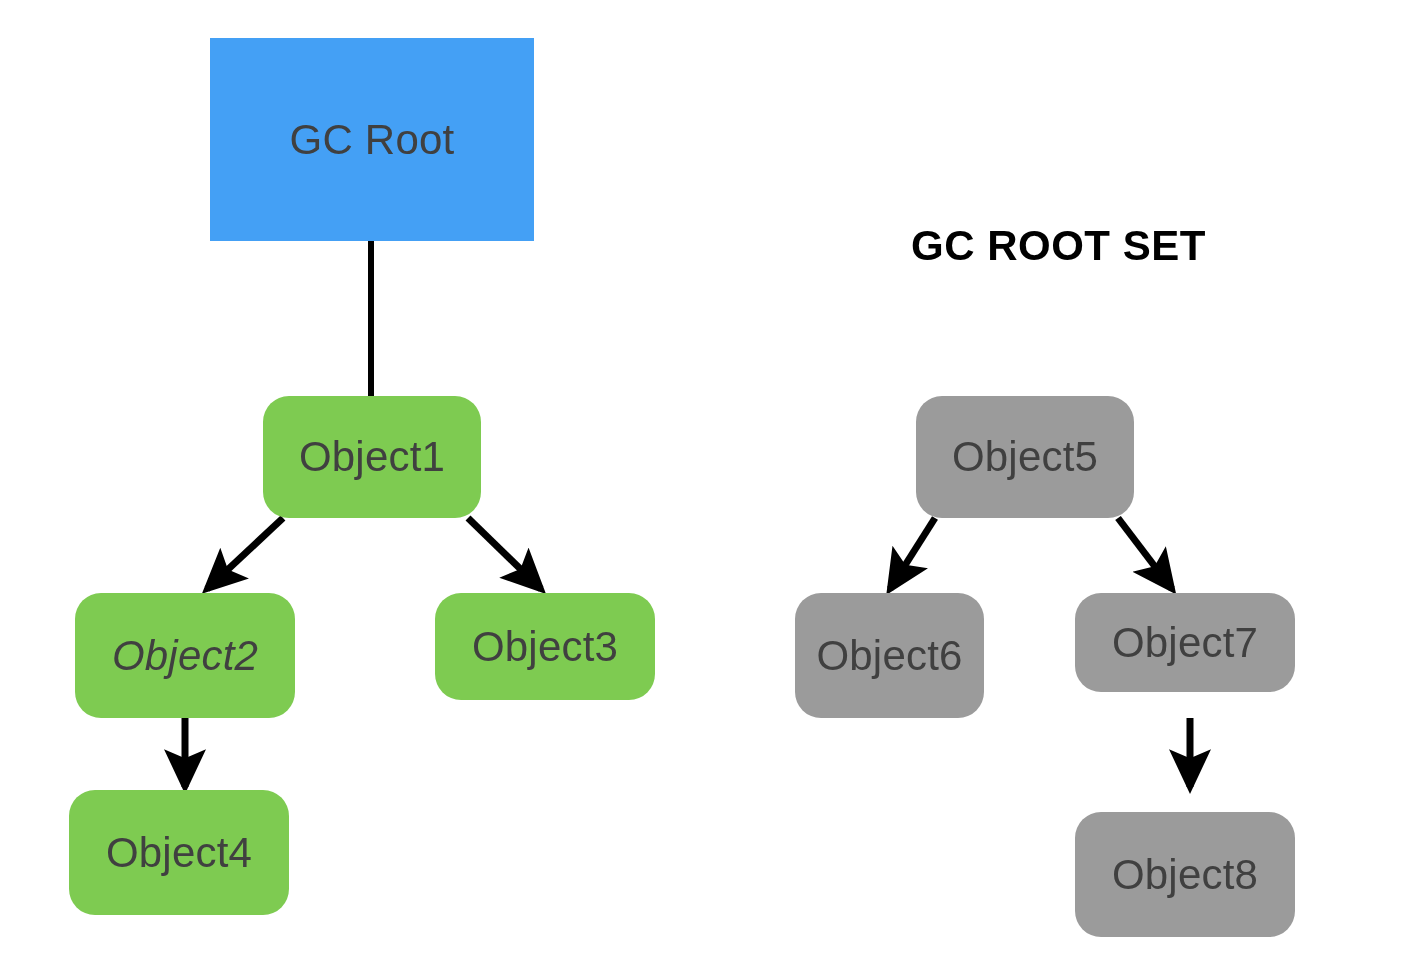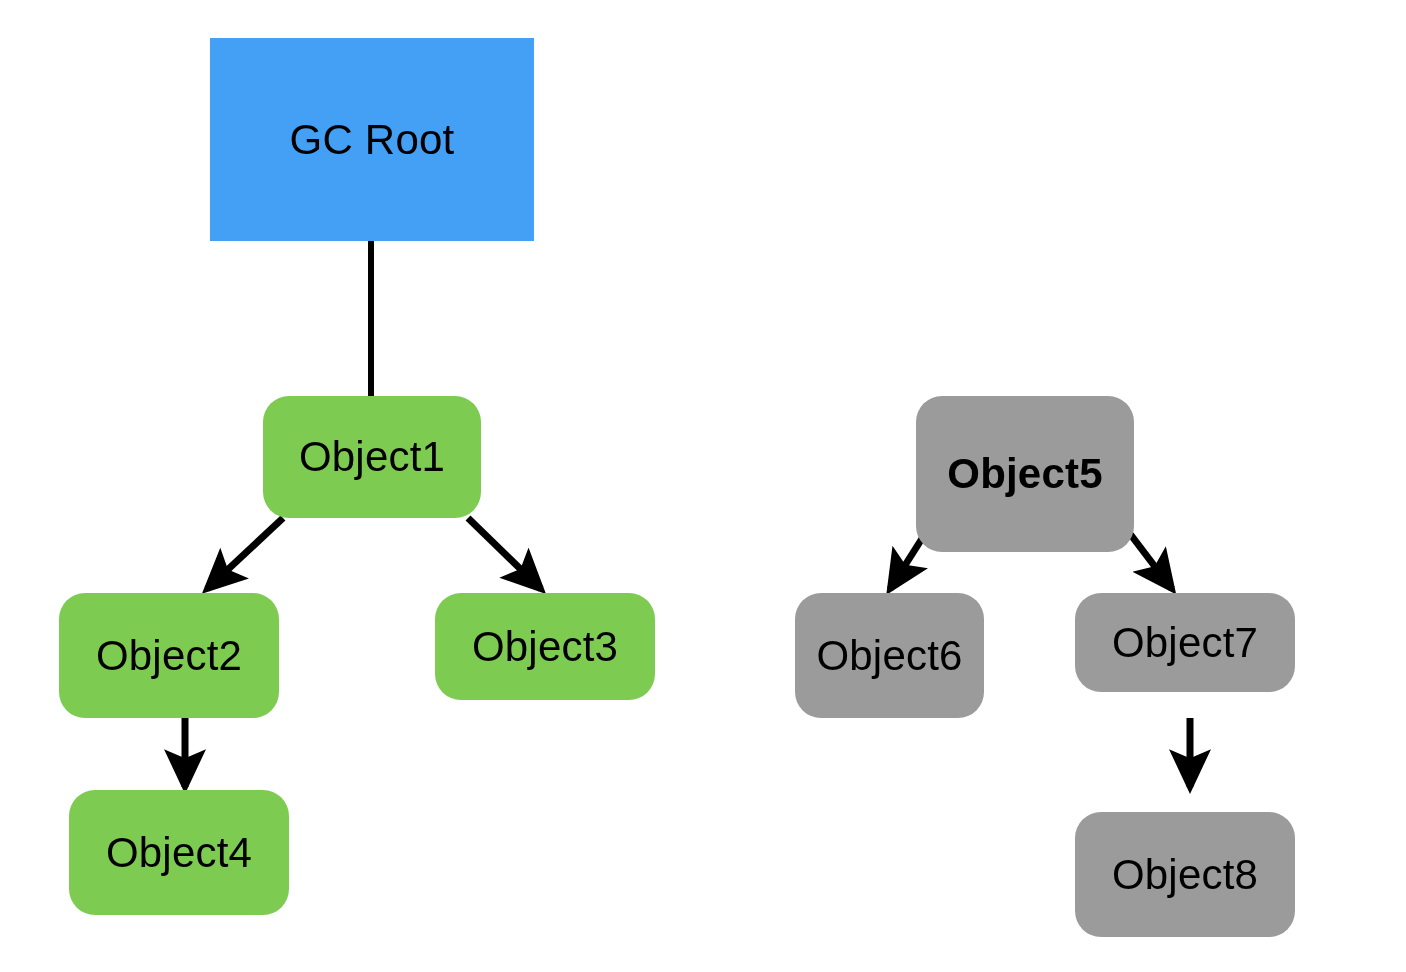--- a/index.html
+++ b/index.html
@@ -23,21 +23,21 @@
     top: 0;
     width: 1406px;
     height: 972px;
     pointer-events: none;
   }
   .node {
     position: absolute;
     display: flex;
     align-items: center;
     justify-content: center;
-    color: #000000;
+    color: #404040;
     font-weight: 400;
     letter-spacing: 0.2px;
     box-sizing: border-box;
     user-select: none;
   }
   .node-label {
     display: block;
     line-height: 1;
   }
   .node.root {
@@ -80,38 +80,39 @@
         <line x1="185" y1="718" x2="185" y2="787" stroke="#000000" stroke-width="7" stroke-linecap="butt" marker-end="url(#arrow)"></line>
         <line x1="935" y1="518" x2="890" y2="589" stroke="#000000" stroke-width="7" stroke-linecap="butt" marker-end="url(#arrow)"></line>
         <line x1="1118" y1="518" x2="1172" y2="589" stroke="#000000" stroke-width="7" stroke-linecap="butt" marker-end="url(#arrow)"></line>
         <line x1="1190" y1="718" x2="1190" y2="787" stroke="#000000" stroke-width="7" stroke-linecap="butt" marker-end="url(#arrow)"></line>
       </g>
     <g id="boundary-group">
         <line x1="58" y1="314" x2="1268" y2="314" stroke="#74c84a" stroke-width="11" stroke-linecap="butt" filter="url(#roughen)"></line>
       </g>
   </svg>
 
+  <div class="section-title" style="left: 911px; top: 222px;">GC ROOT SET</div>
 
   <div id="nodes">
       <div class="node root" style="left: 210px; top: 38px; width: 324px; height: 203px; background: rgb(68, 160, 245);">
         <span class="node-label">GC Root</span>
       </div>
       <div class="node obj" style="left: 263px; top: 396px; width: 218px; height: 122px; background: rgb(126, 203, 81); text-align: right;">
         <span class="node-label">Object1</span>
       </div>
-      <div class="node obj" style="left: 59px; top: 593px; width: 220px; height: 125px; background: rgb(126, 203, 81);">
+      <div class="node obj" style="left: 75px; top: 593px; width: 220px; height: 125px; background: rgb(126, 203, 81); font-style: italic;">
         <span class="node-label">Object2</span>
       </div>
       <div class="node obj" style="left: 435px; top: 593px; width: 220px; height: 107px; background: rgb(126, 203, 81);">
         <span class="node-label">Object3</span>
       </div>
       <div class="node obj" style="left: 69px; top: 790px; width: 220px; height: 125px; background: rgb(126, 203, 81);">
         <span class="node-label">Object4</span>
       </div>
-      <div class="node obj" style="left: 916px; top: 396px; width: 218px; height: 156px; background: rgb(155, 155, 155); font-weight: bold;">
+      <div class="node obj" style="left: 916px; top: 396px; width: 218px; height: 122px; background: rgb(155, 155, 155);">
         <span class="node-label">Object5</span>
       </div>
       <div class="node obj" style="left: 795px; top: 593px; width: 189px; height: 125px; background: rgb(155, 155, 155);">
         <span class="node-label">Object6</span>
       </div>
       <div class="node obj" style="left: 1075px; top: 593px; width: 220px; height: 99px; background: rgb(155, 155, 155);">
         <span class="node-label">Object7</span>
       </div>
       <div class="node obj" style="left: 1075px; top: 812px; width: 220px; height: 125px; background: rgb(155, 155, 155);">
         <span class="node-label">Object8</span>

